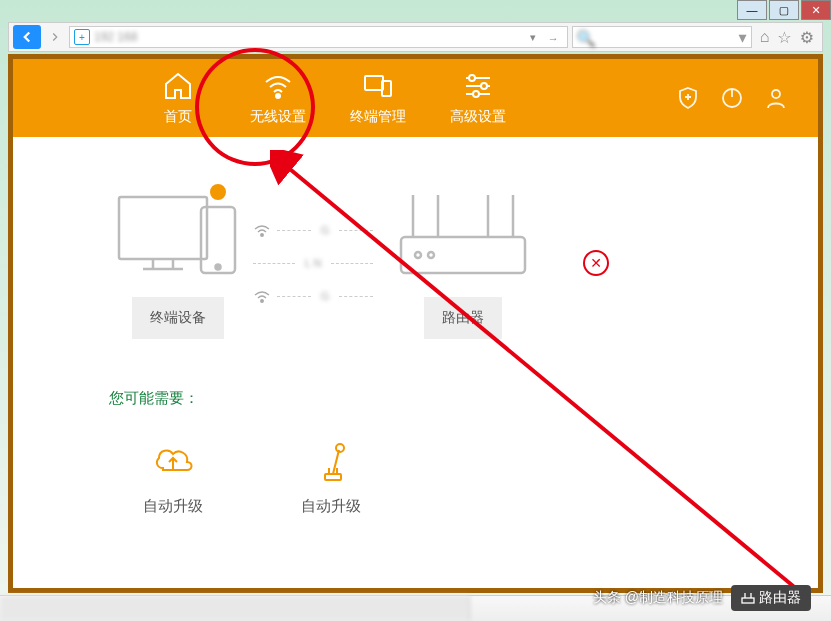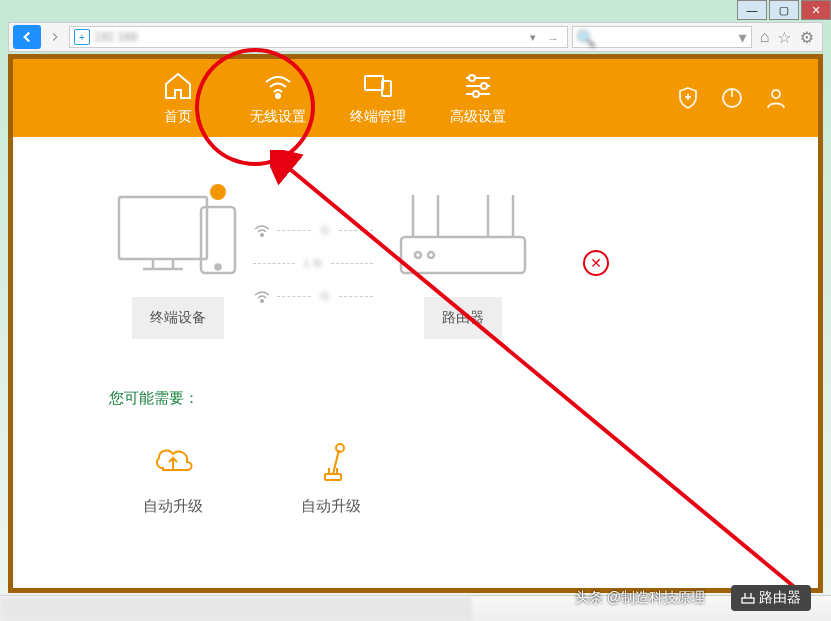--- a/index.html
+++ b/index.html
@@ -281,21 +281,21 @@
       filter: blur(2px);
     }
     
     
     .watermark {
       position: absolute;
       bottom: 10px;
       right: 20px;
       display: flex;
       align-items: center;
-      gap: 26px;
+      gap: 8px;
       z-index: 60;
       color: white;
       font-size: 14px;
     }
     .wm-badge {
       background: #444;
       padding: 4px 10px;
       border-radius: 4px;
       display: flex;
       align-items: center;

